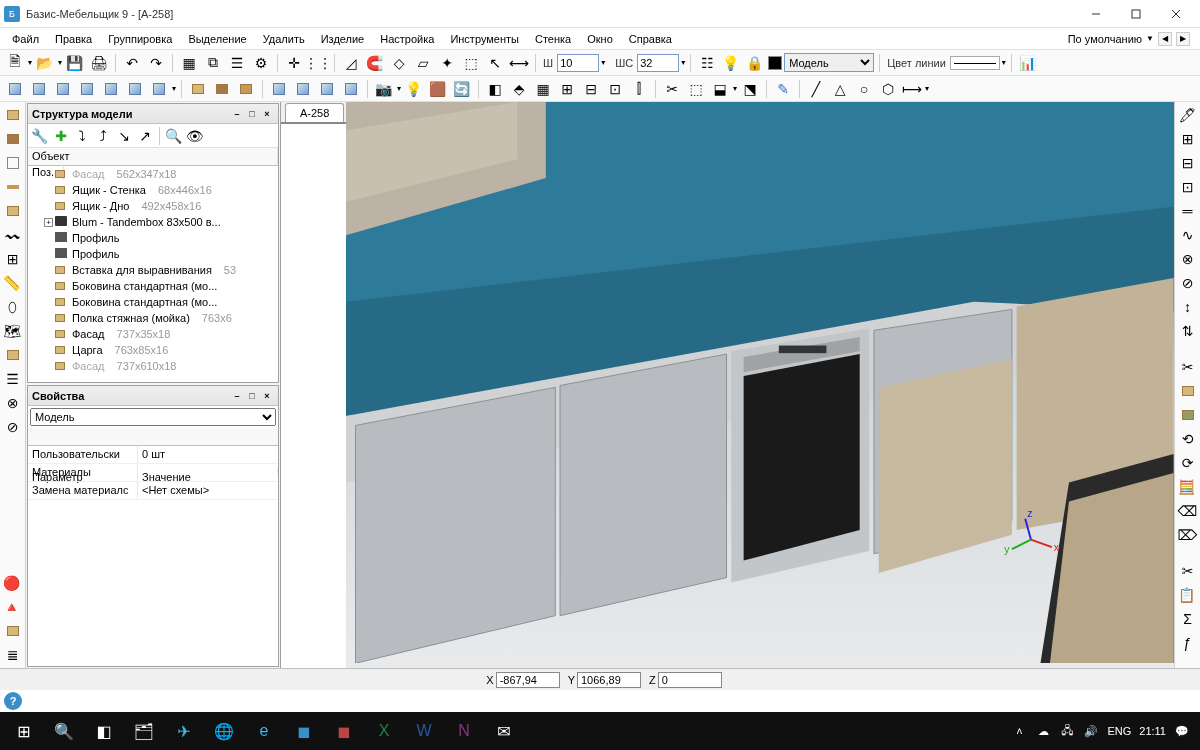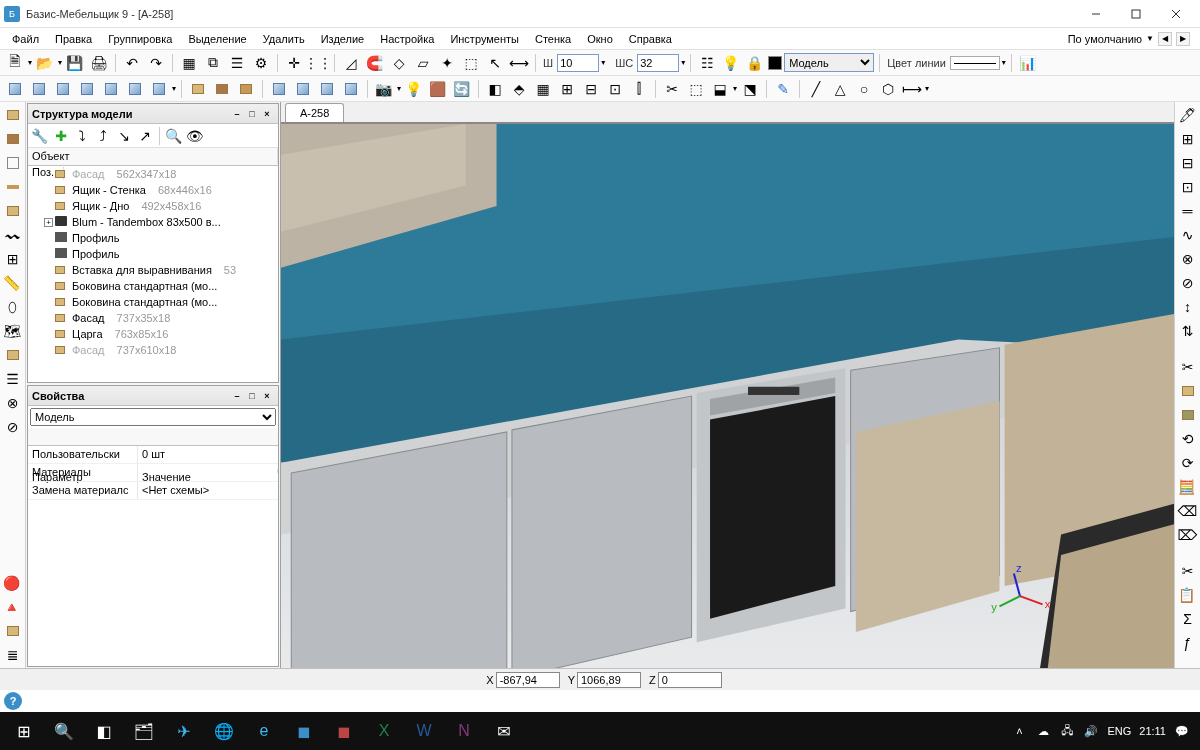--- a/index.html
+++ b/index.html
@@ -53,21 +53,21 @@
 .prop-combo{ padding:2px;}
 .prop-combo select{width:100%; height:18px;}
 .prop-hdr { height:18px; display:flex; border-bottom:1px solid #c0c0c0; background:#f8f8f8;}
 .prop-hdr .col{padding:2px 4px; border-right:1px solid #e0e0e0;margin-top:41px;}
 .prop-hdr .p1{width:110px;} .prop-hdr .p2{flex:1;}
 .prop-row{display:flex; height:18px; border-bottom:1px solid #f0f0f0;}
 .prop-row .p1{width:110px; padding:2px 4px; border-right:1px solid #e8e8e8;}
 .prop-row .p2{flex:1; padding:2px 4px;}
 
 
-.viewport-wrap { flex: 1; display: flex; flex-direction: column; min-width:0;}
+.viewport-wrap { flex: 1; display: flex; flex-direction: row; min-width:0;}
 .doc-tabs { height: 22px; display: flex; align-items: flex-end; background: #f0f0f0; border-bottom: 2px solid #888; padding-left:4px;}
 .doc-tab { padding: 3px 14px; background: #fff; border: 1px solid #a0a0a0; border-bottom: none; border-radius: 3px 3px 0 0; margin-right:2px; cursor:pointer;}
 .viewport { flex: 1; position: relative; overflow: hidden; background: linear-gradient(#3a7a99 0%, #2e6d8a 40%, #cfd3d6 40%, #e8eaec 100%); }
 .scene { position: absolute; inset: 0; }
 
 
 .statusbar { height: 22px; background: #f0f0f0; border-top: 1px solid #c0c0c0; display: flex; align-items: center; padding: 0 6px; }
 .statusbar .sb-spacer{flex:1;}
 .coord-lbl { padding: 0 2px 0 8px; }
 .coord-val { width: 64px; height: 16px; border: 1px solid #888; background: #fff; padding: 0 3px; text-align:left;}
@@ -363,20 +363,26 @@
           </div>
           <div class="tree-row">
             <span style="width:11px;display:inline-block;"></span>
             <span class="ticon"><span class="rect ic" style="width:10px;height:8px;"></span></span>
             <span class="tname">Боковина стандартная (мо...</span>
           </div>
           <div class="tree-row">
             <span style="width:11px;display:inline-block;"></span>
             <span class="ticon"><span class="rect ic" style="width:10px;height:8px;"></span></span>
             <span class="tname">Боковина стандартная (мо...</span>
+          </div>
+          <div class="tree-row">
+            <span style="width:11px;display:inline-block;"></span>
+            <span class="ticon"><span class="rect ic" style="width:10px;height:8px;"></span></span>
+            <span class="tname">Полка стяжная (мойка)</span>
+            <span class="tdim">763x6</span>
           </div>
           <div class="tree-row">
             <span style="width:11px;display:inline-block;"></span>
             <span class="ticon"><span class="rect ic" style="width:10px;height:8px;"></span></span>
             <span class="tname">Фасад</span>
             <span class="tdim">737x35x18</span>
           </div>
           <div class="tree-row">
             <span style="width:11px;display:inline-block;"></span>
             <span class="ticon"><span class="rect ic" style="width:10px;height:8px;"></span></span>

